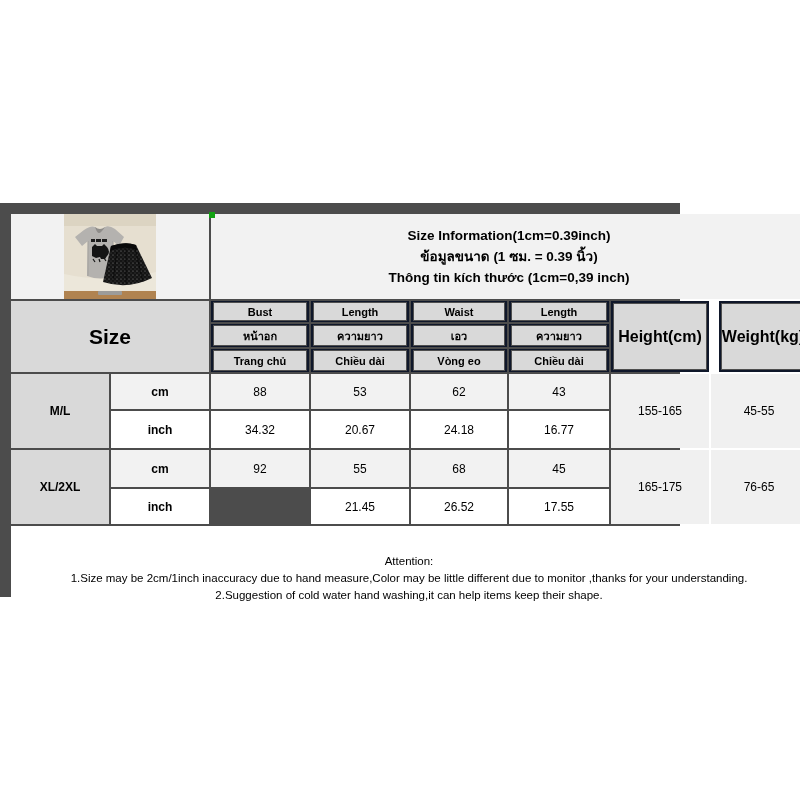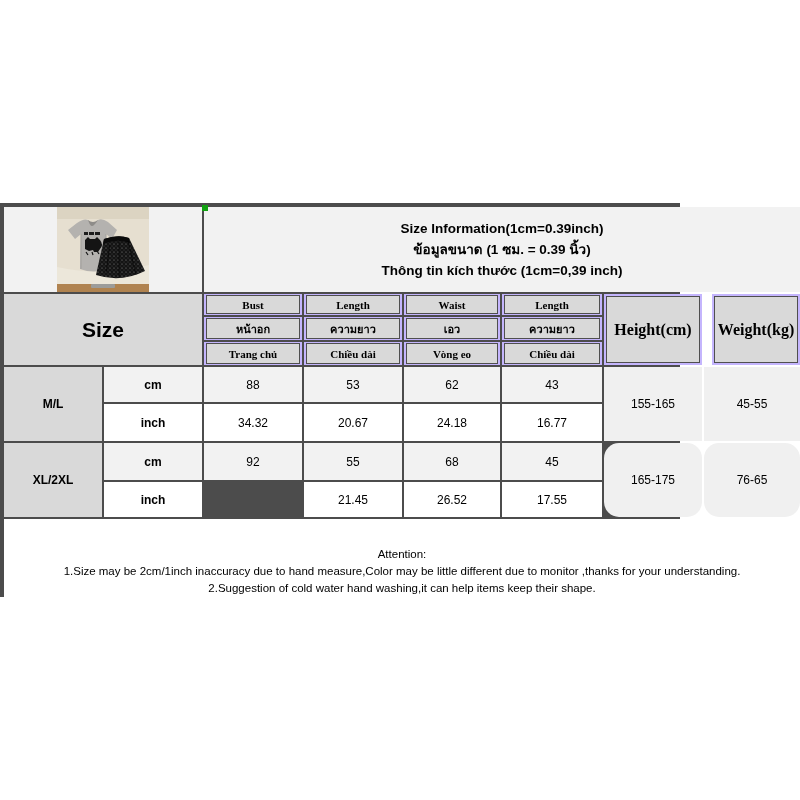--- a/index.html
+++ b/index.html
@@ -7,50 +7,50 @@
     width:800px;height:800px;background:#ffffff;position:relative;
     font-family:"Liberation Sans","DejaVu Sans",sans-serif;color:#000;
     -webkit-font-smoothing:antialiased;
   }
   .size-table{
     position:absolute;left:0;top:203px;width:680px;height:394px;
     box-sizing:border-box;background:#4c4c4c;
     display:grid;
     grid-template-columns:98px 98px 98px 98px 96px 100px 98px 96px;
     grid-template-rows:85px 21px 23px 23px 35px 37px 37px 35px 78px;
-    gap:2px;padding:4px;
+    gap:2px;padding:11px;
   }
   .cell{display:flex;align-items:center;justify-content:center;min-width:0;min-height:0;}
   .bg-light{background:#f2f2f2;}
   .bg-white{background:#ffffff;}
   .bg-gray{background:#d9d9d9;}
   .bg-mid{background:#f0f0f0;text-align:center;}
   .cell-img{grid-column:1/3;grid-row:1;}
   .cell-title{grid-column:3/9;grid-row:1;position:relative;flex-direction:column;
     font-weight:bold;font-size:13.5px;line-height:21px;text-align:center;}
   .corner-marker{position:absolute;left:-2px;top:-2px;width:6px;height:6px;background:#12a212;}
   .cell-size{grid-column:1/3;grid-row:2/5;font-size:21px;font-weight:bold;}
-  .lbl{background:#c4b5fd;font-family:Liberation Serif, serif;}
+  .lbl{background:#0f172a;}
   .lbl .box{
     flex:1;align-self:stretch;margin:1px 2px;border:1px solid #4f4f4f;background:#d9d9d9;
     display:flex;align-items:center;justify-content:center;
     font-weight:bold;font-size:11px;white-space:nowrap;overflow:hidden;
   }
   .lbl.tall .box{margin:2px;font-size:16px;}
   .c3{grid-column:3}.c4{grid-column:4}.c5{grid-column:5}.c6{grid-column:6}
   .r2{grid-row:2}.r3{grid-row:3}.r4{grid-row:4}
   .r5{grid-row:5}.r6{grid-row:6}.r7{grid-row:7}.r8{grid-row:8}
   .cell-height-h{grid-column:7;grid-row:2/5;}
   .cell-weight-h{grid-column:8;grid-row:2/5;margin-left:8px;}
   .cell-ml{grid-column:1;grid-row:5/7;font-weight:bold;font-size:12px;}
   .cell-xl{grid-column:1;grid-row:7/9;font-weight:bold;font-size:12px;}
   .unit{grid-column:2;font-weight:bold;font-size:12px;}
   .val{font-size:12px;}
   .span-ml{grid-row:5/7;}
-  .span-xl{grid-row:7/9;border-radius:15px;}
+  .span-xl{grid-row:7/9;}
   .c7{grid-column:7}.c8{grid-column:8}
   .cell-attention{
     grid-column:1/9;grid-row:9;flex-direction:column;justify-content:flex-end;
     font-size:11.5px;line-height:17px;text-align:center;padding-top:1px;box-sizing:border-box;
   }
   .photo-wrap{width:92px;height:85px;overflow:hidden;}
 </style>
 </head>
 <body>
 

